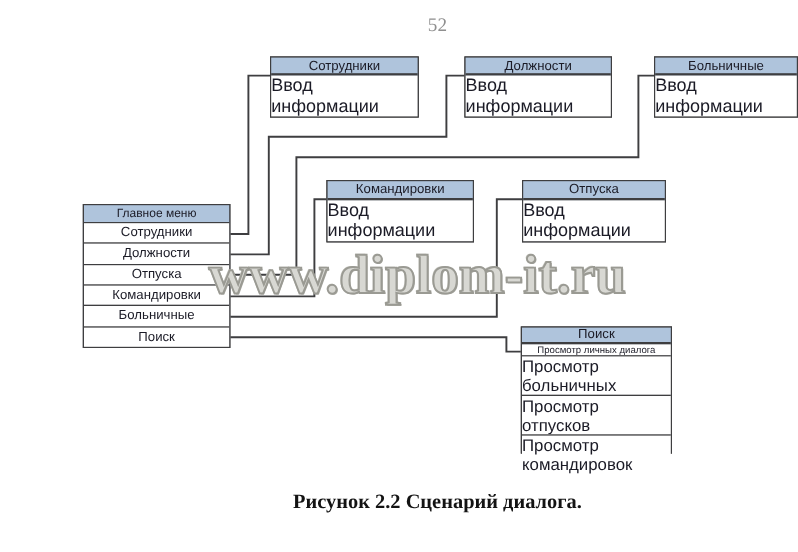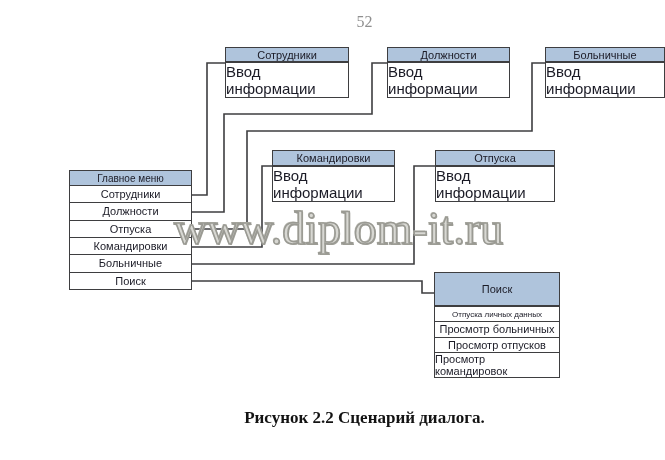--- a/index.html
+++ b/index.html
@@ -44,26 +44,26 @@
   .m-trip .cell,.m-vac .cell{flex:1;}
 
   
   .m-menu{left:37px;top:170px;width:123px;height:120px;}
   .m-menu .hd{height:15px;border-bottom:1.4px solid #3e3e40;font-size:10px;}
   .m-menu .cell{flex:1;font-size:11px;}
 
   
   .m-search{left:402px;top:272px;width:126px;height:106px;}
   .m-search .hd{height:34px;}
-  .m-search .cell{flex:1;font-size:11px;}
+  .m-search .cell{flex:1;font-size:14px;}
   .m-search .cell.small{font-size:8px;}
 
   .watermark{
     position:absolute;left:142px;top:202px;z-index:5;white-space:nowrap;
-    font-family:"Liberation Serif",serif;font-weight:normal;font-size:46px;
+    font-family:"Liberation Serif",serif;font-weight:bold;font-size:46px;
     color:#d8d8d3;-webkit-text-stroke:1.6px #9a9a93;
     text-shadow:1px 1px 0 #a6a69f,-1px -1px 0 #c4c4bd;
     letter-spacing:0px;
   }
   .caption{
     position:absolute;left:0;right:0;top:408px;text-align:center;
     font-family:"Liberation Serif",serif;font-size:17px;color:#131313;font-weight:bold;
   }
 </style>
 </head>
@@ -112,21 +112,21 @@
     <div class="cell">Сотрудники</div>
     <div class="cell">Должности</div>
     <div class="cell">Отпуска</div>
     <div class="cell">Командировки</div>
     <div class="cell">Больничные</div>
     <div class="cell">Поиск</div>
   </div>
 
   <div class="box m-search">
     <div class="hd">Поиск</div>
-    <div class="cell small">Отпуска личных данных</div>
+    <div class="cell small">Просмотр личных диалога</div>
     <div class="cell">Просмотр больничных</div>
     <div class="cell">Просмотр отпусков</div>
     <div class="cell">Просмотр командировок</div>
   </div>
 
   <div class="watermark">www.diplom-it.ru</div>
 
   <div class="caption">Рисунок 2.2 Сценарий диалога.</div>
 
 </div>

